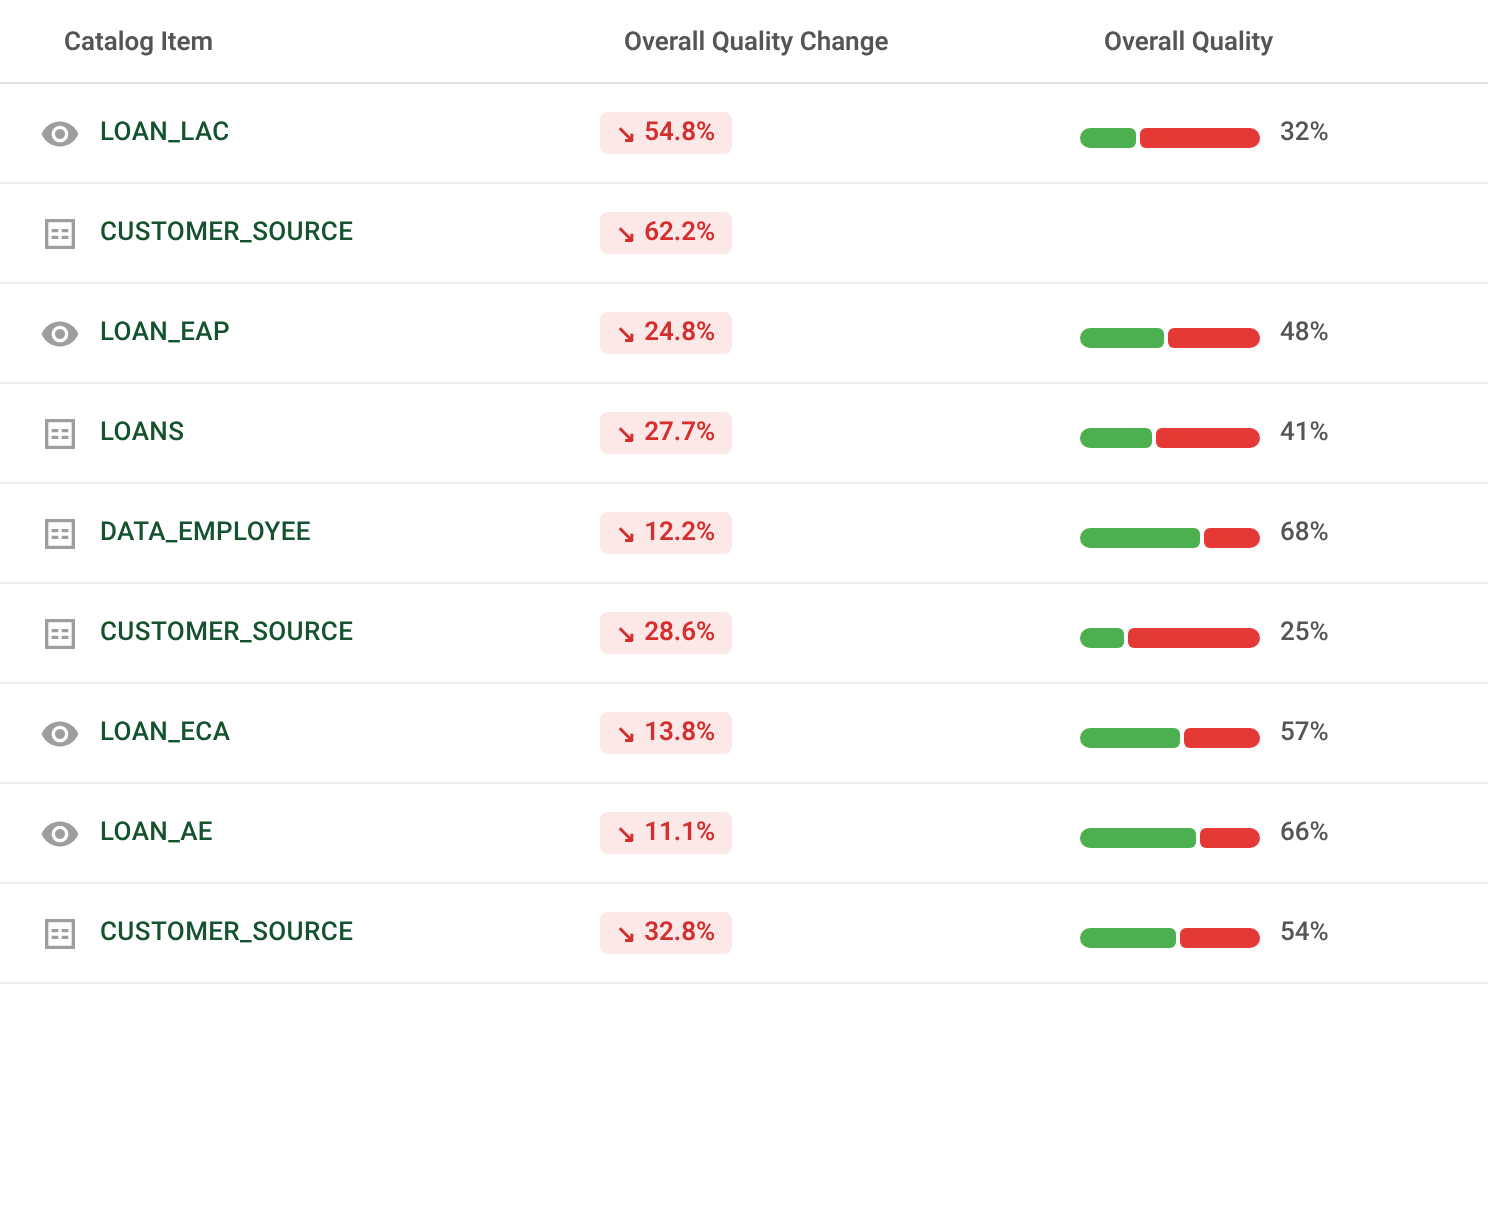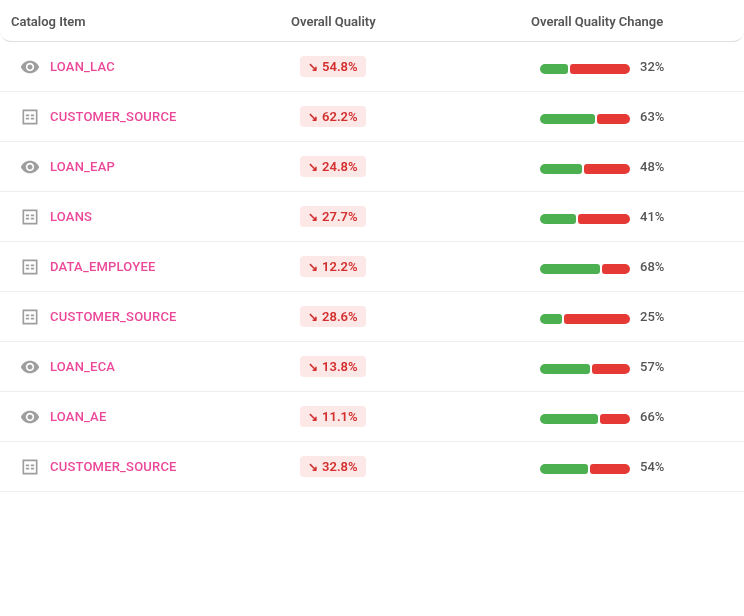--- a/index.html
+++ b/index.html
@@ -12,23 +12,22 @@
     }
 
     .table-container {
       width: 100%;
       padding: 0;
     }
 
     .table-header {
       display: grid;
       grid-template-columns: 280px 240px 1fr;
-      padding: 14px 20px 12px 11px;
+      padding: 14px 20px 12px 32px;
       border-bottom: 1px solid #e0e0e0;
-      border-radius: 11px;
     }
 
     .header-cell {
       font-size: 13px;
       font-weight: 600;
       color: #555;
     }
 
     .table-row {
       display: grid;
@@ -47,21 +46,21 @@
     .item-icon {
       color: #aaa;
       font-size: 18px;
       display: flex;
       align-items: center;
     }
 
     .item-name {
       font-size: 13px;
       font-weight: 500;
-      color: #ec4899;
+      color: #14532d;
       letter-spacing: 0.2px;
     }
 
     .quality-change-cell {
       display: flex;
       align-items: center;
     }
 
     .change-badge {
       display: inline-flex;
@@ -119,22 +118,22 @@
       height: 20px;
       fill: #9e9e9e;
     }
   </style>
 </head>
 <body>
 
 <div class="table-container">
   <div class="table-header">
     <div class="header-cell">Catalog Item</div>
+    <div class="header-cell">Overall Quality Change</div>
     <div class="header-cell">Overall Quality</div>
-    <div class="header-cell">Overall Quality Change</div>
   </div>
   <div id="table-body">
       <div class="table-row">
       <div class="catalog-cell">
         <span class="item-icon icon-view">
             <svg viewBox="0 0 24 24" xmlns="http://www.w3.org/2000/svg">
     <path d="M12 4.5C7 4.5 2.73 7.61 1 12c1.73 4.39 6 7.5 11 7.5s9.27-3.11 11-7.5c-1.73-4.39-6-7.5-11-7.5zM12 17c-2.76 0-5-2.24-5-5s2.24-5 5-5 5 2.24 5 5-2.24 5-5 5zm0-8c-1.66 0-3 1.34-3 3s1.34 3 3 3 3-1.34 3-3-1.34-3-3-3z"></path>
   </svg>
           </span>
         <span class="item-name">LOAN_LAC</span>
@@ -161,27 +160,20 @@
   </svg>
           </span>
         <span class="item-name">CUSTOMER_SOURCE</span>
       </div>
       <div class="quality-change-cell">
         <span class="change-badge">
           <span class="change-arrow">↘</span>
           <span>62.2%</span>
         </span>
       </div>
-      <div class="quality-cell">
-        <div class="quality-bar">
-          <div class="bar-green" style="width:55px"></div>
-          <div class="bar-red" style="width:33px"></div>
-        </div>
-        <span class="quality-pct">63%</span>
-      </div>
     </div>
       <div class="table-row">
       <div class="catalog-cell">
         <span class="item-icon icon-view">
             <svg viewBox="0 0 24 24" xmlns="http://www.w3.org/2000/svg">
     <path d="M12 4.5C7 4.5 2.73 7.61 1 12c1.73 4.39 6 7.5 11 7.5s9.27-3.11 11-7.5c-1.73-4.39-6-7.5-11-7.5zM12 17c-2.76 0-5-2.24-5-5s2.24-5 5-5 5 2.24 5 5-2.24 5-5 5zm0-8c-1.66 0-3 1.34-3 3s1.34 3 3 3 3-1.34 3-3-1.34-3-3-3z"></path>
   </svg>
           </span>
         <span class="item-name">LOAN_EAP</span>
       </div>

